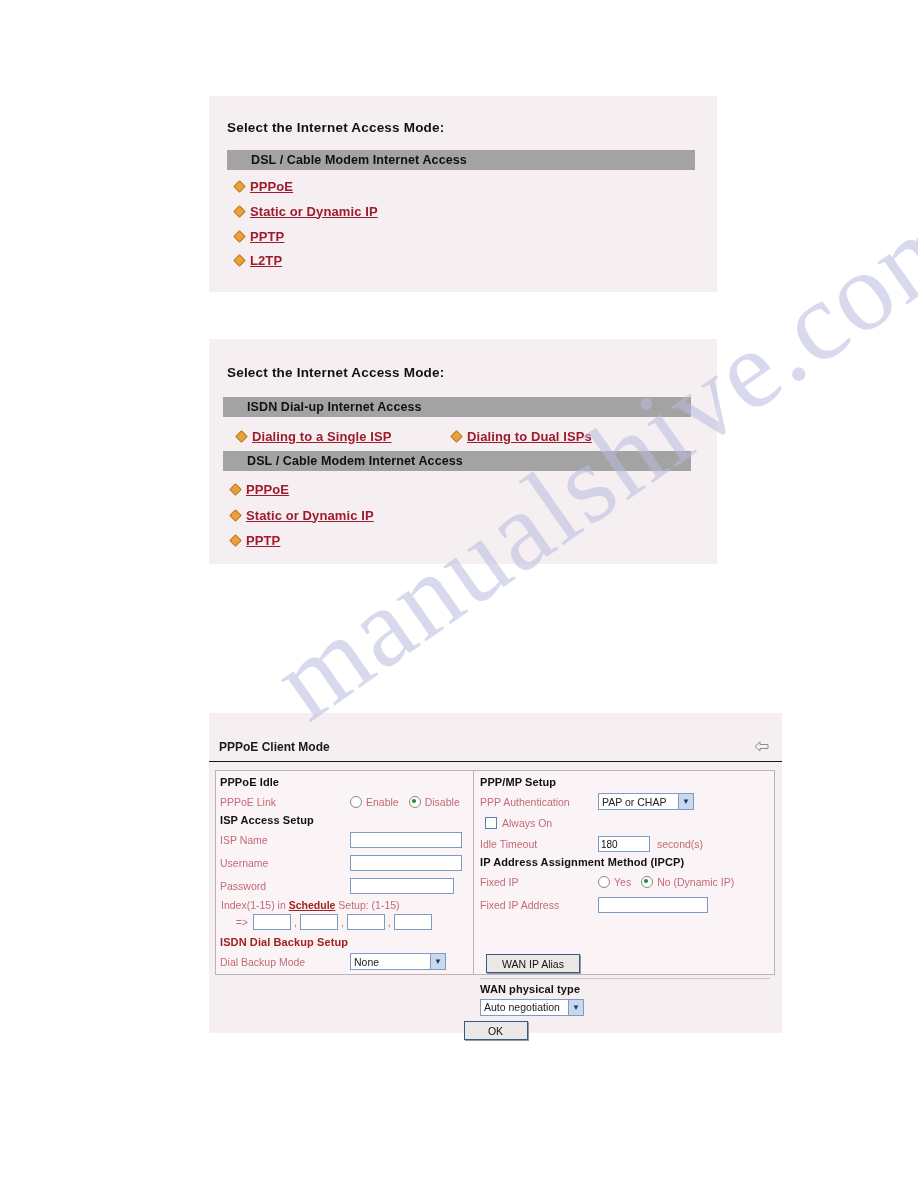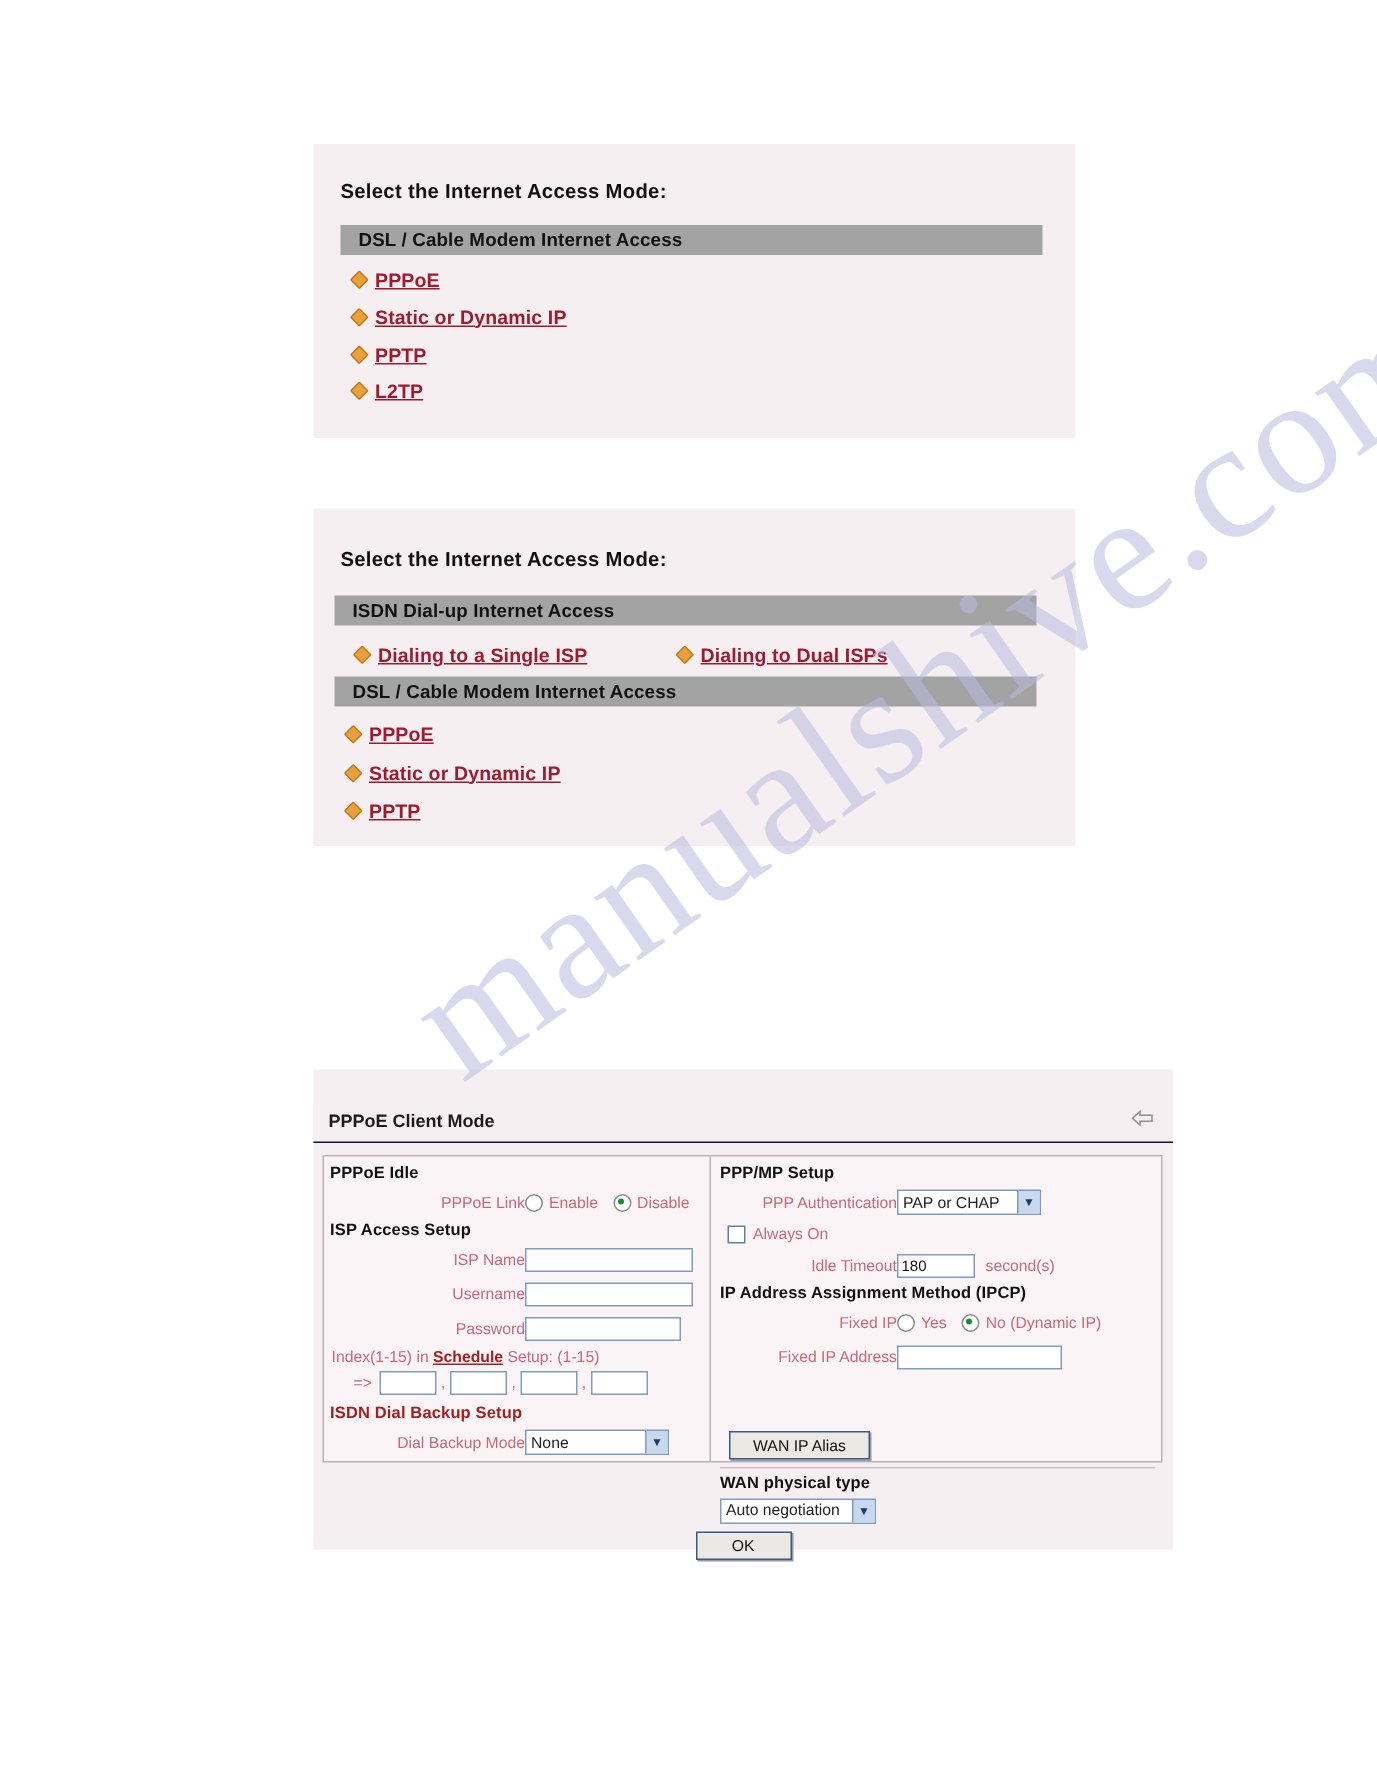--- a/index.html
+++ b/index.html
@@ -52,21 +52,21 @@
     font-weight: bold;
     color: #111;
     letter-spacing: .2px;
   }
 
   .sec-bar {
     background: #a3a3a3;
     color: #111;
     font-size: 12.5px;
     font-weight: bold;
-    padding: 3px 0 3px 12px;
+    padding: 3px 0 3px 24px;
     box-sizing: border-box;
     letter-spacing: .1px;
   }
 
   .lnk-row {
     display: flex;
     align-items: center;
     height: 24px;
   }
   .lnk {
@@ -174,21 +174,21 @@
   }
   .grp-hd.blk { color: #111; }
 
   .fld {
     display: flex;
     align-items: center;
     height: 23px;
     font-size: 10.5px;
     color: #c46a78;
   }
-  .fld .lbl { width: 130px; flex: none; text-align: right; }
+  .fld .lbl { width: 130px; flex: none; }
   .fld .lbl.w118 { width: 118px; }
 
   .txtbox {
     border: 1px solid #7f9bbf;
     background: #ffffff;
     height: 16px;
     box-sizing: border-box;
   }
 
   .radio {

